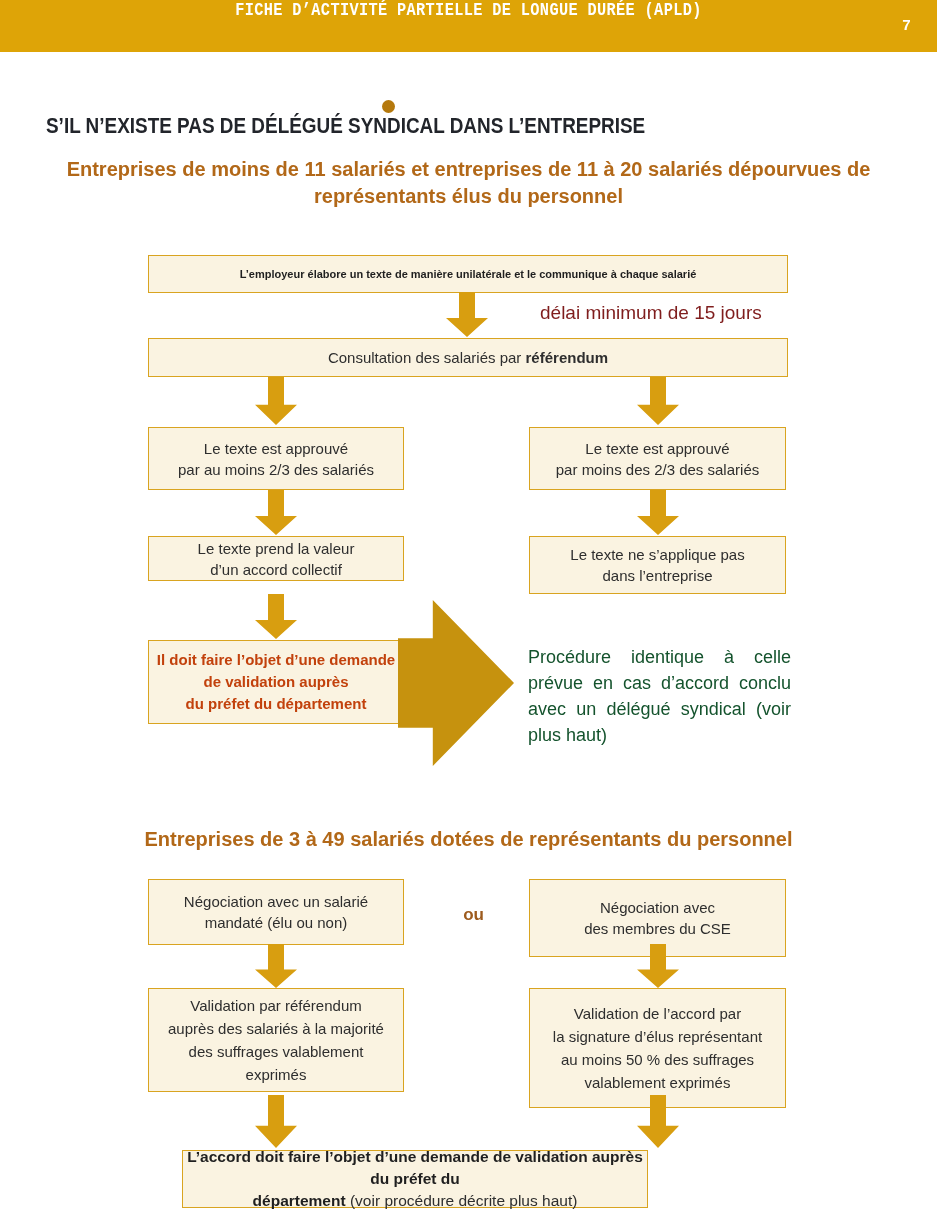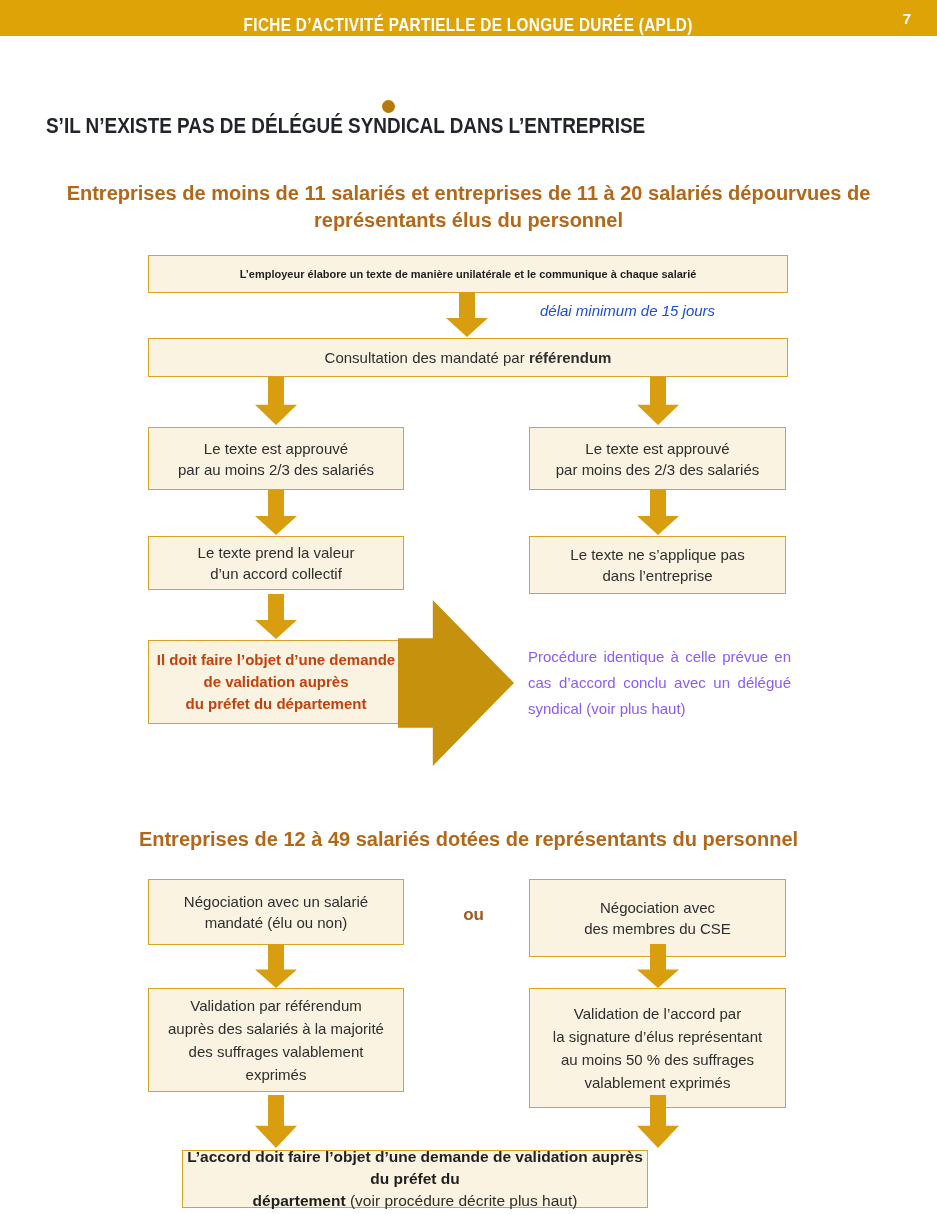--- a/index.html
+++ b/index.html
@@ -1,47 +1,47 @@
 <!DOCTYPE html>
 <html lang="fr"><head>
 <meta charset="utf-8">
 <style>
   * { margin:0; padding:0; box-sizing:border-box; }
   body { background:#fff; font-family:"Liberation Sans", sans-serif; }
   .page { position:relative; width:937px; height:1214px; background:#ffffff; overflow:hidden; margin:0 auto; }
 
   
-  .header { position:absolute; left:0; top:0; width:937px; height:36px; background:#DEA407;
-            display:flex; align-items:flex-end; justify-content:center; }
+  .header { position:absolute; left:0; top:0; width:937px; height:52px; background:#DEA407;
+            display:flex; align-items:flex-start; justify-content:center;font-family:Liberation Mono, monospace; }
   .header-title { color:#fff; font-weight:bold; font-size:18px; letter-spacing:.4px;
                   transform:scaleX(.85); white-space:nowrap; }
   .page-num { position:absolute; right:26px; top:50%; transform:translateY(-50%);
               color:#fff; font-weight:bold; font-size:15px; }
 
   
   .section-heading { position:absolute; left:35px; top:100px; display:flex; align-items:center;flex-direction:column; }
   .bullet { width:13px; height:13px; border-radius:50%; background:#B5790D; flex:0 0 auto; }
   .heading-text { margin-left:11px; font-size:22px; font-weight:bold; color:#22252B;
                   transform:scaleX(.86); transform-origin:left center; white-space:nowrap; }
 
   
   .subtitle { position:absolute; left:0; width:937px; text-align:center; font-weight:bold;
               font-size:20px; color:#B26818; line-height:27px; }
-  .subtitle1 { top:180px; }
+  .subtitle1 { top:156px; }
   .subtitle2 { top:826px; }
 
   
   .fbox { position:absolute; background:#FAF3E1; border:1.5px solid #D9A420;
           display:flex; align-items:center; justify-content:center; text-align:center;
           font-size:15px; color:#2E2E2E; line-height:21px; white-space:pre-line; }
   .box-employer   { left:148px; top:255px; width:640px; height:38px; font-weight:bold; color:#1F1F1F; font-size:11px; }
   .box-consult    { left:148px; top:338px; width:640px; height:39px; }
   .box-appr-left  { left:148px; top:427px; width:256px; height:63px; }
   .box-appr-right { left:529px; top:427px; width:257px; height:63px; }
-  .box-value      { left:148px; top:536px; width:256px; height:54px; }
+  .box-value      { left:148px; top:536px; width:256px; height:45px; }
   .box-noapply    { left:529px; top:536px; width:257px; height:58px; }
   .box-validation { left:148px; top:640px; width:256px; height:84px; font-weight:bold; color:#c2410c; line-height:22px; }
   .box-nego-left  { left:148px; top:879px; width:256px; height:66px; }
   .box-nego-right { left:529px; top:879px; width:257px; height:78px; }
   .box-valid-left { left:148px; top:988px; width:256px; height:104px; line-height:23px; }
   .box-valid-right{ left:529px; top:988px; width:257px; height:120px; line-height:23px; }
   .box-final      { left:182px; top:1150px; width:466px; height:58px; flex-direction:column;
                     white-space:normal; line-height:22px; font-size:15.5px; }
   .box-final b { color:#1F1F1F; }
 
@@ -55,24 +55,24 @@
   .a-r2 { left:637px; top:490px; height:45px; }
   .a-l3 { left:255px; top:594px; height:45px; }
   .a-l4 { left:255px; top:944px; height:44px; }
   .a-r4 { left:637px; top:944px; height:44px; }
   .a-l5 { left:255px; top:1095px; height:53px; }
   .a-r5 { left:637px; top:1095px; height:53px; }
   .big-arrow { position:absolute; left:398px; top:600px; width:116px; height:166px; background:#C6920E;
                clip-path:polygon(0 23%, 30% 23%, 30% 0, 100% 50%, 30% 100%, 30% 77%, 0 77%); }
 
   
-  .delay-label { position:absolute; left:540px; top:302px; font-style:italic;
-                 font-size:15px; color:#1d4ed8; }
-  .proc-note { position:absolute; left:528px; top:644px; width:263px; font-size:15px;
-               line-height:26px; text-align:justify; color:#8b5cf6; }
+  .delay-label { position:absolute; left:540px; top:302px; 
+                 font-size:19px; color:#7f1d1d; }
+  .proc-note { position:absolute; left:528px; top:644px; width:263px; font-size:18px;
+               line-height:26px; text-align:justify; color:#14532d; }
   .or-label { position:absolute; left:450px; top:905px; width:34px; text-align:right;
               font-weight:bold; font-size:17px; color:#9D5B1E; }
 </style>
 </head>
 <body>
 
 <div class="page">
 
   <div class="header">
     <span class="header-title">FICHE D’ACTIVITÉ PARTIELLE DE LONGUE DURÉE (APLD)</span>
@@ -86,21 +86,21 @@
 
   <div class="subtitle subtitle1">Entreprises de moins de 11 salariés et entreprises de 11 à 20 salariés
 dépourvues de représentants élus du personnel</div>
 
   <div class="fbox box-employer">L’employeur élabore un texte de manière unilatérale et le communique à chaque salarié</div>
 
   <div class="arr a1"></div>
   <div class="delay-label">délai minimum de 15 jours</div>
 
   <div class="fbox box-consult">
-    <span><span>Consultation des mandaté par </span><b>référendum</b></span>
+    <span><span>Consultation des salariés par </span><b>référendum</b></span>
   </div>
 
   <div class="arr a-l1"></div>
   <div class="arr a-r1"></div>
 
   <div class="fbox box-appr-left">Le texte est approuvé
 par au moins 2/3 des salariés</div>
   <div class="fbox box-appr-right">Le texte est approuvé
 par moins des 2/3 des salariés</div>
 
@@ -114,21 +114,21 @@
 
   <div class="arr a-l3"></div>
 
   <div class="fbox box-validation">Il doit faire l’objet d’une demande
 de validation auprès
 du préfet du département</div>
 
   <div class="big-arrow"></div>
   <div class="proc-note">Procédure identique à celle prévue en cas d’accord conclu avec un délégué syndical (voir plus haut)</div>
 
-  <div class="subtitle subtitle2">Entreprises de 12 à 49 salariés dotées de représentants du personnel</div>
+  <div class="subtitle subtitle2">Entreprises de 3 à 49 salariés dotées de représentants du personnel</div>
 
   <div class="fbox box-nego-left">Négociation avec un salarié
 mandaté (élu ou non)</div>
   <div class="or-label">ou</div>
   <div class="fbox box-nego-right">Négociation avec
 des membres du CSE</div>
 
   <div class="arr a-l4"></div>
   <div class="arr a-r4"></div>
 

